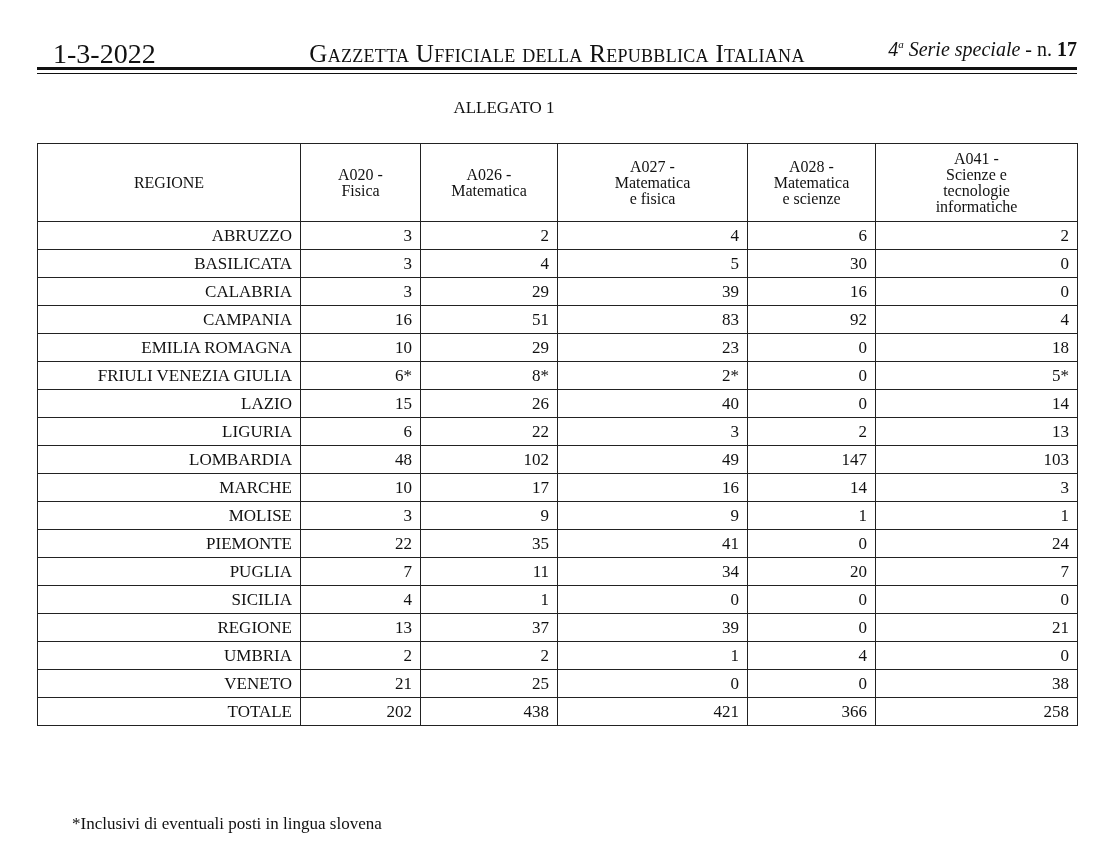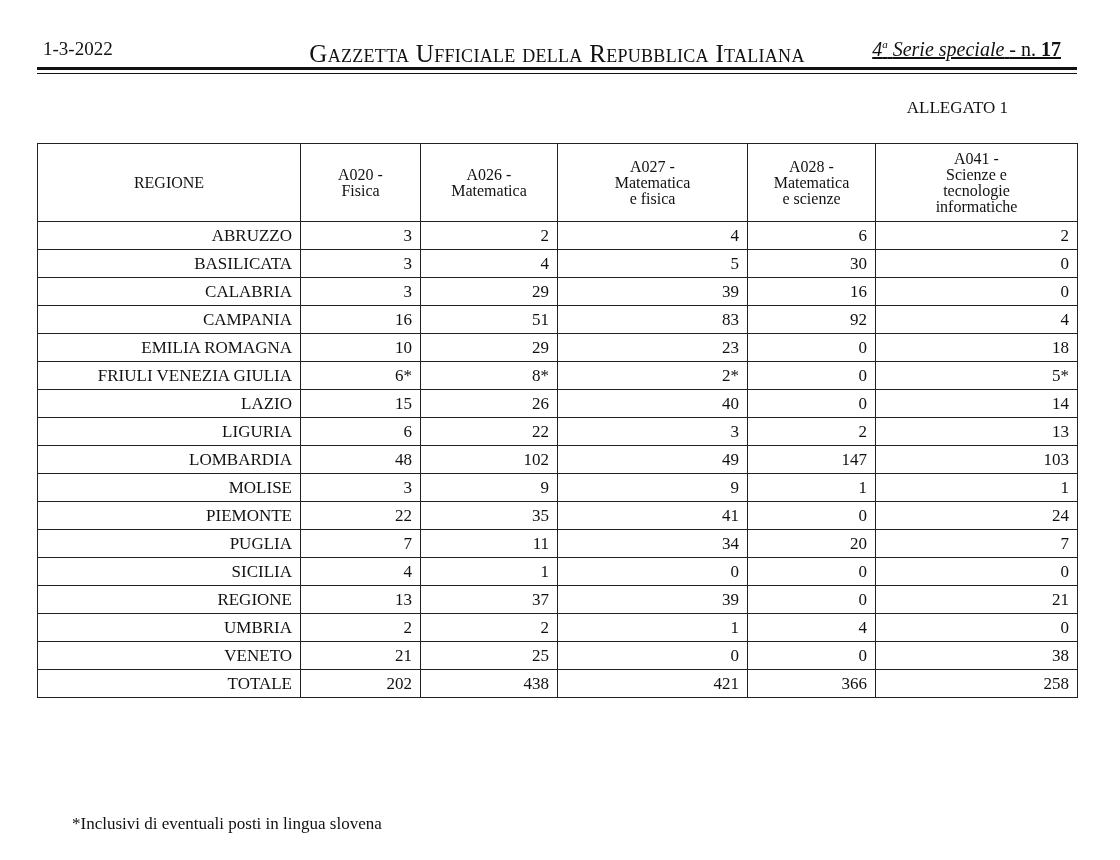--- a/index.html
+++ b/index.html
@@ -3,33 +3,33 @@
   <meta charset="utf-8">
   <style>
     html, body { margin: 0; padding: 0; background: #ffffff; }
     body {
       width: 1120px; height: 860px; position: relative; overflow: hidden;
       font-family: "Liberation Serif", "DejaVu Serif", serif; color: #111;
     }
     .header {
       position: absolute; left: 37px; top: 38px; width: 1040px; height: 26px;
     }
-    .hdr-date { position: absolute; left: 6px; top: 0; font-size: 19px; }
+    .hdr-date { position: absolute; left: 16px; top: 0; font-size: 28px; }
     .hdr-title {
       position: absolute; left: 0; right: 0; top: 2px; text-align: center;
       font-variant: small-caps; font-size: 25px; letter-spacing: 0.3px;
     }
-    .hdr-issue { position: absolute; right: 16px; top: 0; font-size: 20px; text-decoration: underline; }
+    .hdr-issue { position: absolute; right: 0; top: 0; font-size: 20px; }
     .hdr-issue .ital { font-style: italic; }
     .hdr-issue sup { font-size: 11px; font-style: italic; vertical-align: 8px; }
     .hdr-issue .num { font-weight: bold; }
     .rule-thick { position: absolute; left: 37px; top: 67px; width: 1040px; height: 3px; background: #111; }
     .rule-thin { position: absolute; left: 37px; top: 73px; width: 1040px; height: 1px; background: #111; }
     .allegato {
-      position: absolute; left: 0; width: 1008px; top: 98px; text-align: right; font-size: 17px;
+      position: absolute; left: 0; width: 1008px; top: 98px; text-align: center; font-size: 17px;
     }
     table.main {
       position: absolute; left: 37px; top: 143px; width: 1040px;
       border-collapse: collapse; table-layout: fixed; font-size: 17px;
     }
     table.main th, table.main td { border: 1.5px solid #222; }
     table.main th {
       height: 77px; font-weight: normal; font-size: 16px; line-height: 16px;
       text-align: center; vertical-align: middle; padding: 0 4px;
     }
@@ -156,20 +156,28 @@
       </tr>
       <tr>
         <td class="region">LOMBARDIA</td>
         <td class="num">48</td>
         <td class="num">102</td>
         <td class="num">49</td>
         <td class="num">147</td>
         <td class="num">103</td>
       </tr>
       <tr>
+        <td class="region">MARCHE</td>
+        <td class="num">10</td>
+        <td class="num">17</td>
+        <td class="num">16</td>
+        <td class="num">14</td>
+        <td class="num">3</td>
+      </tr>
+      <tr>
         <td class="region">MOLISE</td>
         <td class="num">3</td>
         <td class="num">9</td>
         <td class="num">9</td>
         <td class="num">1</td>
         <td class="num">1</td>
       </tr>
       <tr>
         <td class="region">PIEMONTE</td>
         <td class="num">22</td>

